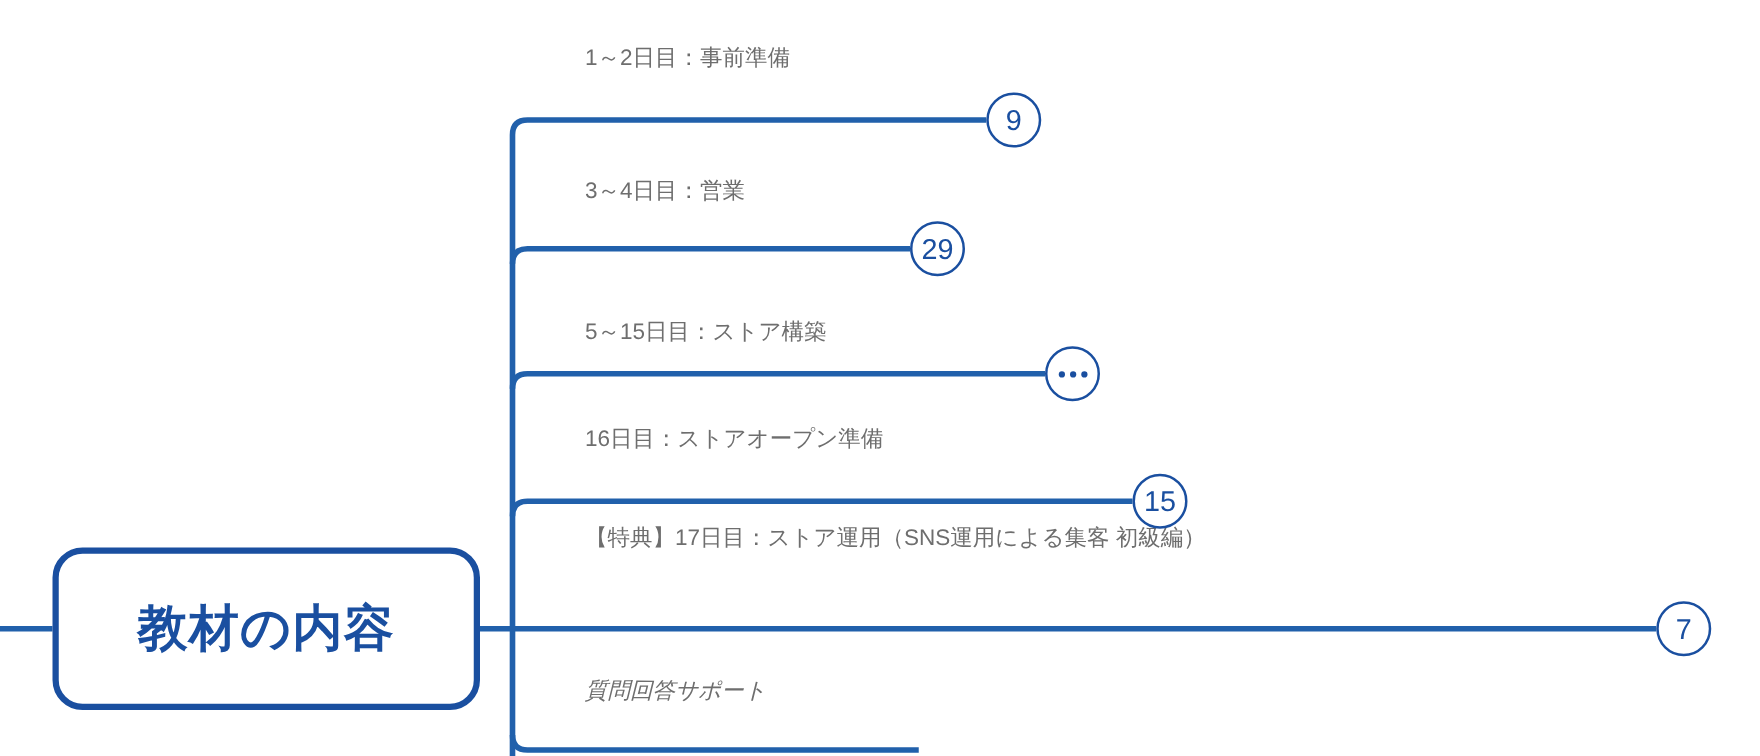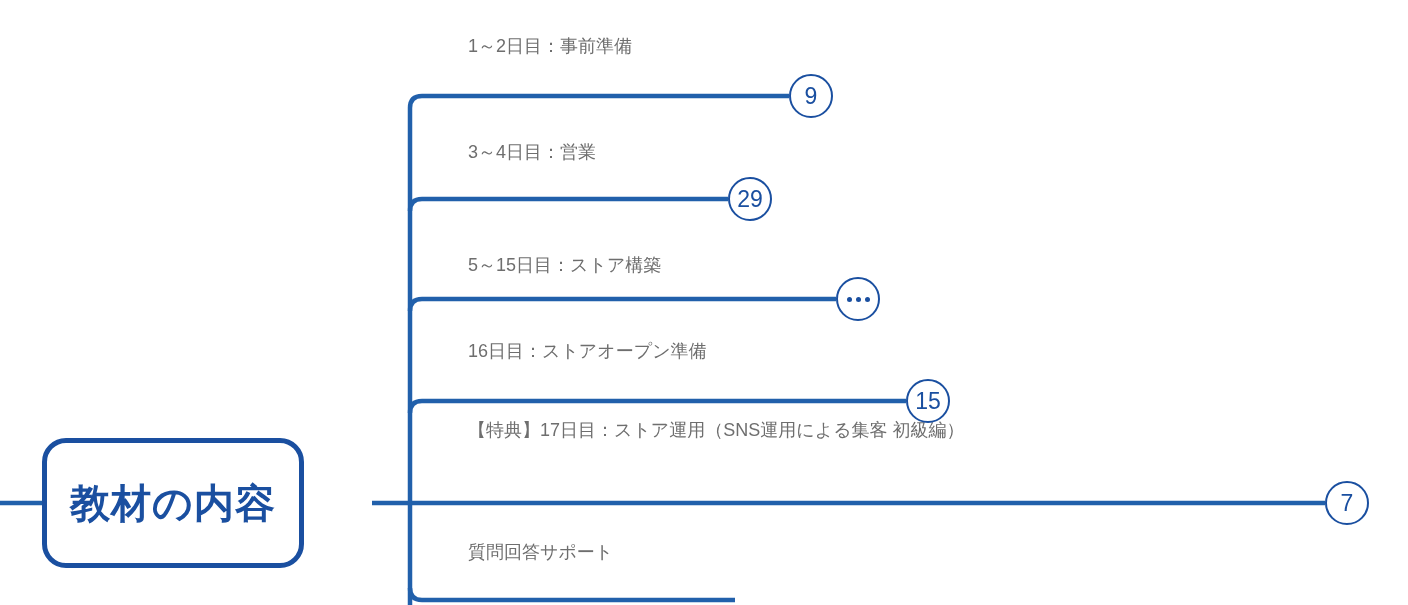--- a/index.html
+++ b/index.html
@@ -21,21 +21,21 @@
     top: 0;
     width: 1408px;
     height: 605px;
   }
 
   
   .root-node {
     position: absolute;
     left: 42px;
     top: 438px;
-    width: 262px;
+    width: 342px;
     height: 130px;
     box-sizing: border-box;
     border: 5px solid #1a4fa0;
     border-radius: 24px;
     background: #ffffff;
     display: flex;
     align-items: center;
     justify-content: center;
     z-index: 5;
   }
@@ -141,13 +141,13 @@
 <div class="branch-label" style="left:468px; top:341px;">16日目：ストアオープン準備</div>
 <div class="badge" style="left:906px; top:379px;text-align:center;">
   <span class="badge-text">15</span>
 </div>
 
 <div class="branch-label" style="left:468px; top:420px;">【特典】17日目：ストア運用（SNS運用による集客 初級編）</div>
 <div class="badge" style="left:1325px; top:481px;">
   <span class="badge-text">7</span>
 </div>
 
-<div class="branch-label" style="left:468px; top:542px;">質問回答サポート</div>
+<div class="branch-label" style="left:468px; top:542px;font-style:italic;">質問回答サポート</div>
 
 </body></html>

